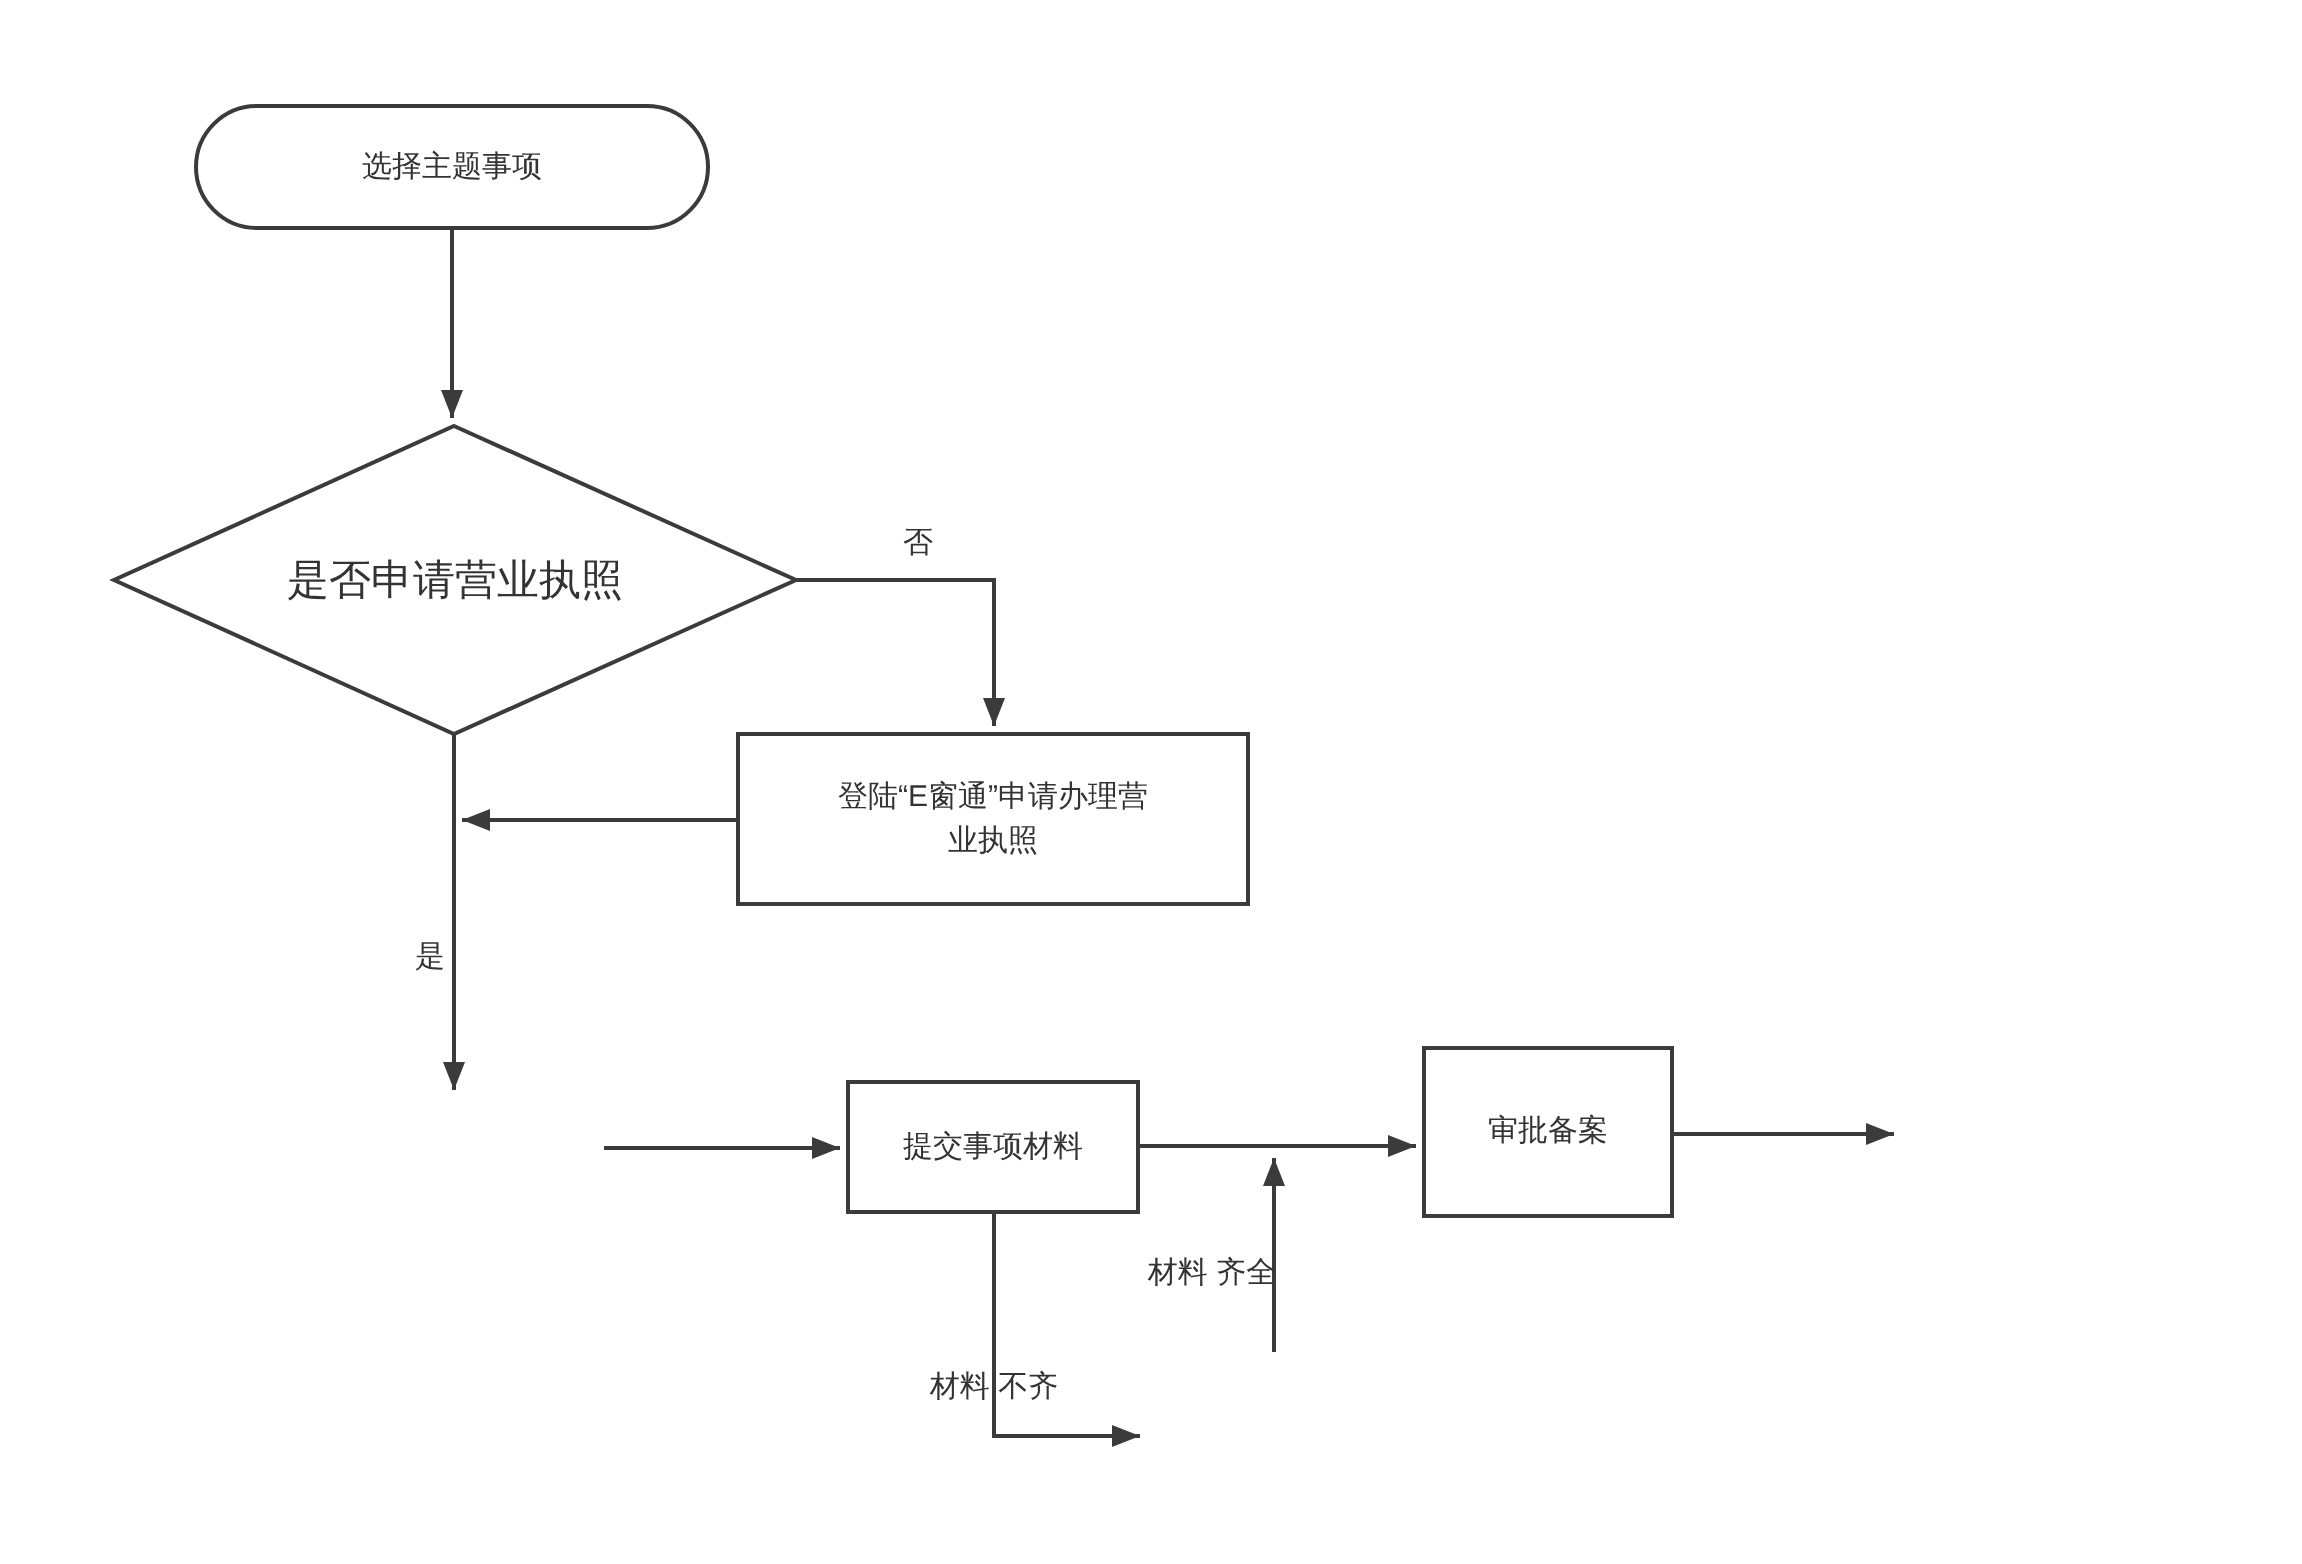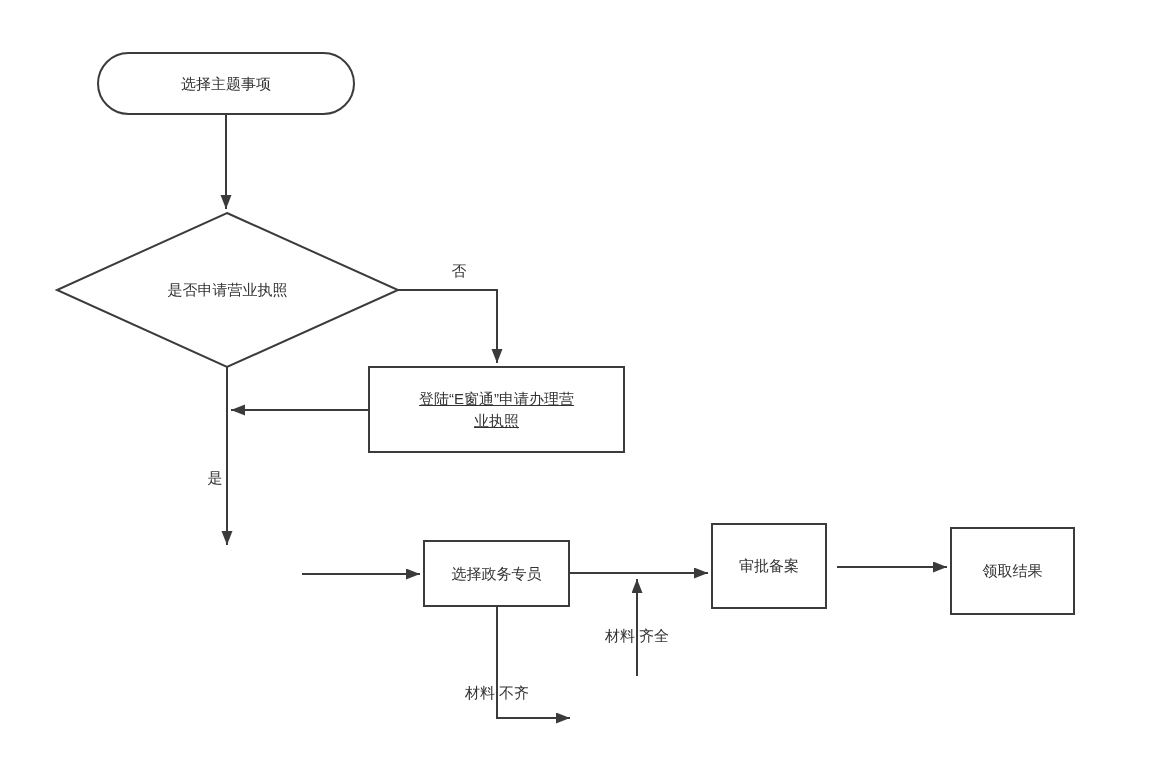--- a/index.html
+++ b/index.html
@@ -34,54 +34,53 @@
     font-size: 15px;
     line-height: 22px;
     color: #333333;
     box-sizing: border-box;
   }
   .node.terminator {
     border-radius: 32px;
   }
   .node.multiline {
     white-space: pre-line;
-    text-decoration: underline;
   }
   .diamond-label {
     position: absolute;
     display: flex;
     align-items: center;
     justify-content: center;
     text-align: center;
-    font-size: 15px;
+    font-size: 21px;
     color: #333333;
     background: transparent;
     border: none;
   }
   .edge-label {
     position: absolute;
     text-align: center;
     font-size: 15px;
     color: #333333;
     background: transparent;
   }
   
   #node-start       { left: 97px;  top: 52px;  width: 258px; height: 63px; }
   #node-ewindow     { left: 368px; top: 366px; width: 257px; height: 87px; }
   #node-specialist  { left: 133px; top: 548px; width: 169px; height: 52px; }
   #node-submit      { left: 423px; top: 540px; width: 147px; height: 67px; }
-  #node-approval    { left: 711px; top: 523px; width: 116px; height: 86px; }
+  #node-approval    { left: 711px; top: 523px; width: 126px; height: 86px; }
   #node-result      { left: 950px; top: 527px; width: 125px; height: 88px; }
   #node-supplement  { left: 573px; top: 676px; width: 125px; height: 87px; }
   #node-decision-label { left: 57px; top: 213px; width: 341px; height: 154px; }
   
   #label-no         { left: 436px; top: 262px; width: 46px; }
   #label-yes        { left: 192px; top: 469px; width: 46px; }
   #label-incomplete { left: 437px; top: 684px; width: 120px; }
-  #label-complete   { left: 577px; top: 627px; width: 120px; }
+  #label-complete   { left: 546px; top: 627px; width: 120px; }
 </style>
 </head>
 <body>
 
 <div id="canvas">
 
   <svg id="edges" viewBox="0 0 1151 782" xmlns="http://www.w3.org/2000/svg">
     <defs>
       <marker id="arrow" markerWidth="15" markerHeight="12" refX="14" refY="5.5" orient="auto" markerUnits="userSpaceOnUse">
         <path d="M0,0 L14,5.5 L0,11 Z" fill="#3b3b3b"></path>
@@ -110,25 +109,24 @@
   </svg>
 
   <div id="node-start" class="node terminator">选择主题事项</div>
 
   <div id="node-decision-label" class="diamond-label">是否申请营业执照</div>
 
   <div id="node-ewindow" class="node multiline">登陆“E窗通”申请办理营
 业执照</div>
 
 
-  <div id="node-submit" class="node">选择政务专员</div>
+  <div id="node-submit" class="node">提交事项材料</div>
 
   <div id="node-approval" class="node">审批备案</div>
 
-  <div id="node-result" class="node">领取结果</div>
 
 
   <div id="label-no" class="edge-label">否</div>
 
   <div id="label-yes" class="edge-label">是</div>
 
   <div id="label-incomplete" class="edge-label">材料 不齐</div>
 
   <div id="label-complete" class="edge-label">材料 齐全</div>
 

